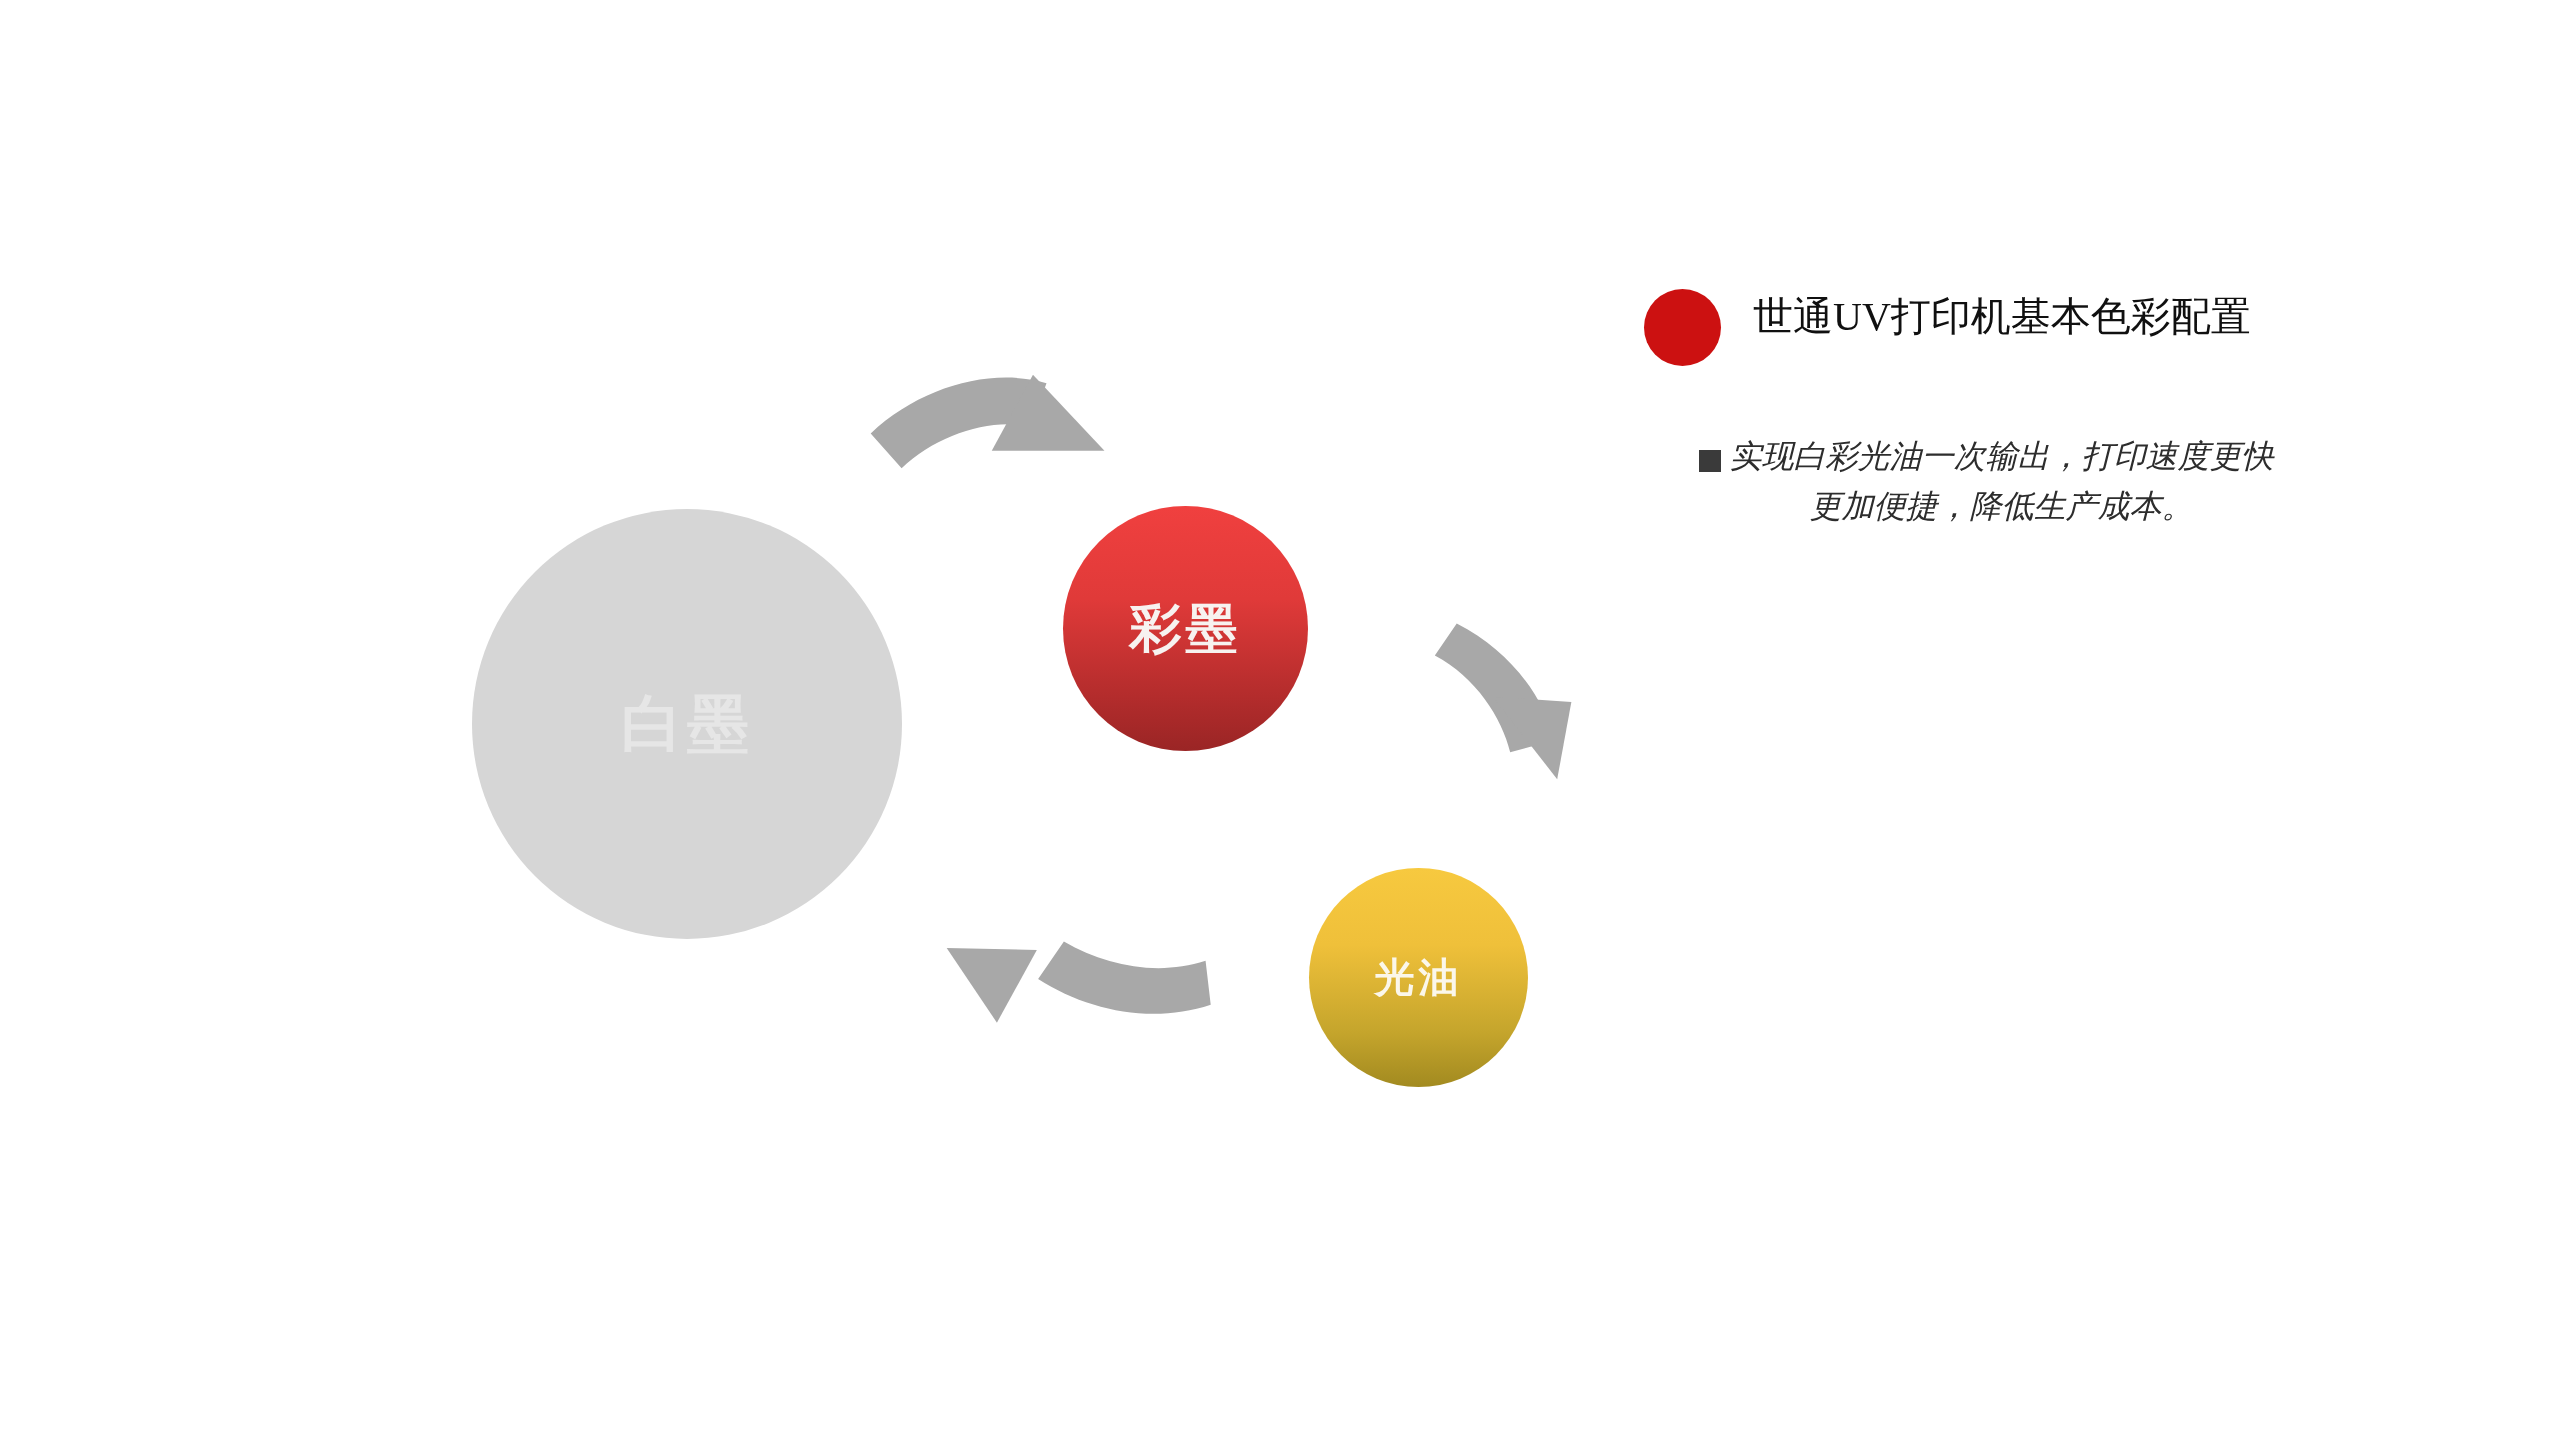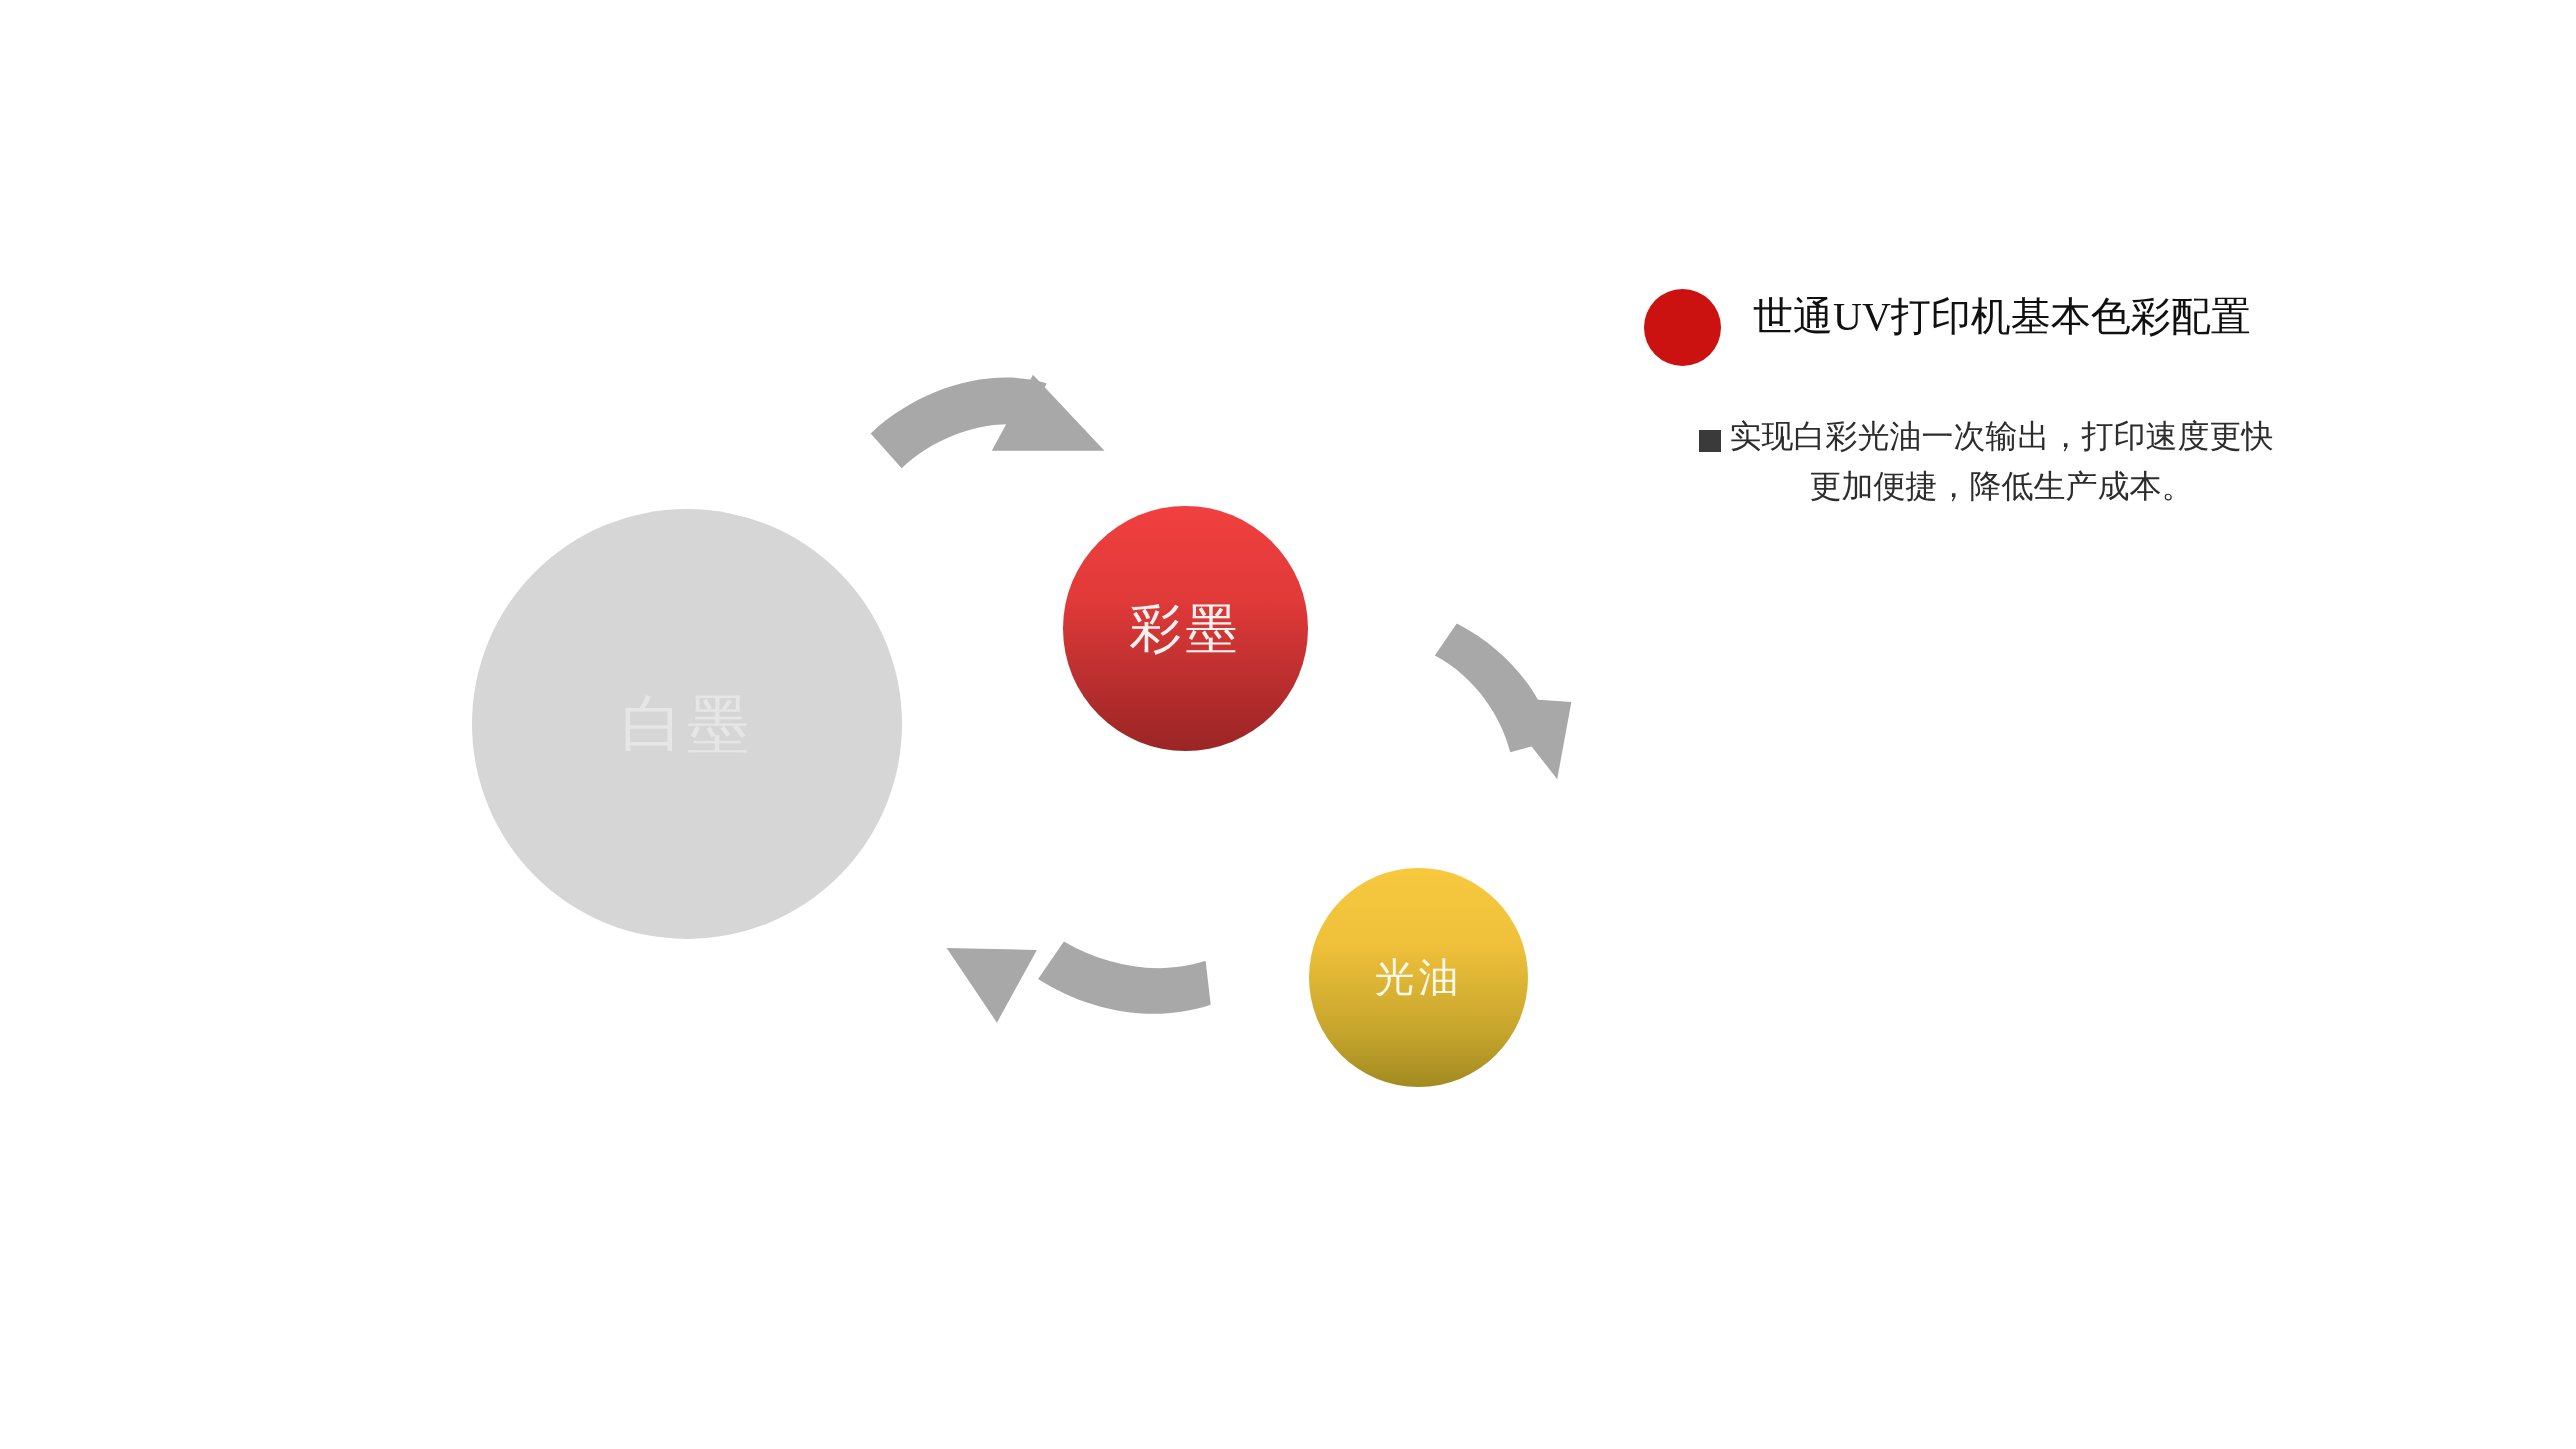--- a/index.html
+++ b/index.html
@@ -39,20 +39,21 @@
     pointer-events: none;
   }
 
   .node {
     position: absolute;
     border-radius: 50%;
     display: flex;
     align-items: center;
     justify-content: center;
     box-sizing: border-box;
+    font-weight: bold;
   }
   .node-label {
     font-family: "Liberation Serif", "DejaVu Serif", serif;
     letter-spacing: 3.9px;
     white-space: nowrap;
     line-height: 1;
   }
 
   .node-white {
     left: 472px;
@@ -118,22 +119,23 @@
     top: 18px;
     font-size: 40px;
     line-height: 1.1;
     color: #101010;
     font-family: "Liberation Serif", "DejaVu Serif", serif;
     white-space: nowrap;
   }
 
   .bullet-row {
     position: relative;
-    margin-top: 38px;
+    margin-top: 58px;
     padding-left: 82px;
+    font-style: italic;
   }
   .bullet-square {
     position: absolute;
     left: 63px;
     top: 18px;
     width: 22px;
     height: 22px;
     background: #3a3a3a;
   }
   .bullet-text {

